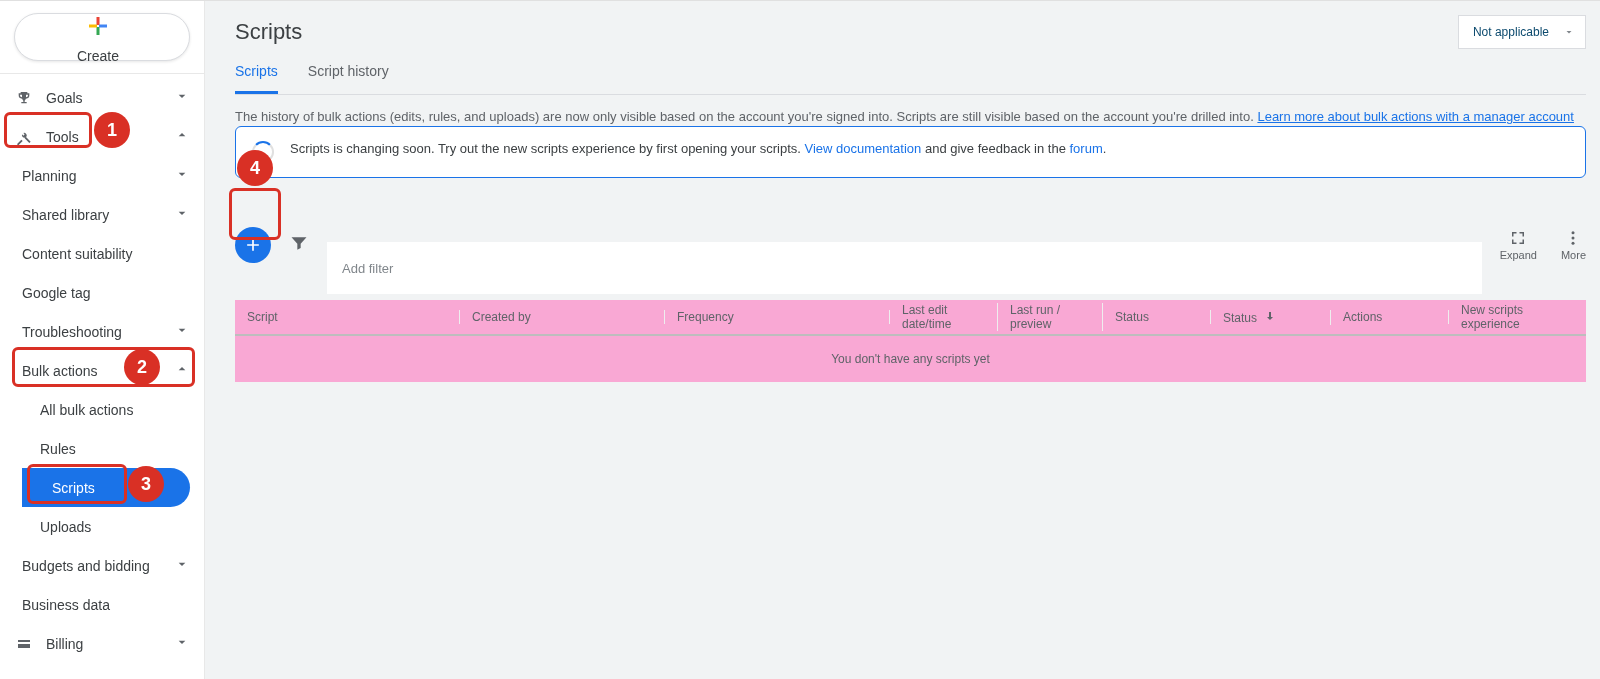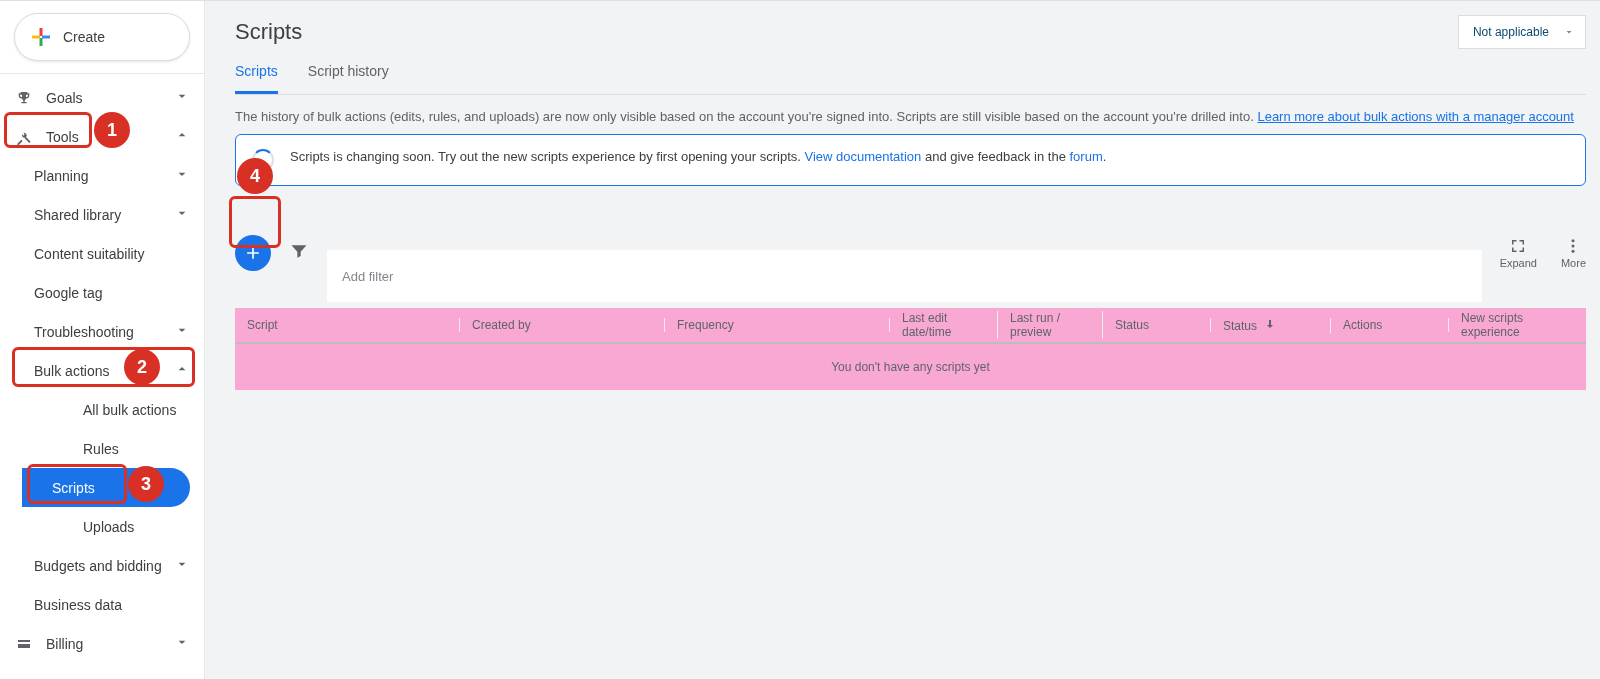--- a/index.html
+++ b/index.html
@@ -1,45 +1,45 @@
 <!DOCTYPE html>
 <html><head>
 <meta charset="utf-8">
 <style>
   * { box-sizing: border-box; font-family: Arial, "Helvetica Neue", sans-serif; }
   body { margin:0; background:#f1f3f4; color:#3c4043; }
   .app { display:flex; width:1600px; height:679px; border-top:1px solid #e0e0e0;}
   
   .sidebar { width:205px; background:#fff; border-right:1px solid #e8e8e8; display:flex; flex-direction:column; padding-top:12px;}
   .create-wrap { padding:0 14px 12px;}
-  .create-btn { display:flex; align-items:center; gap:10px; background:#fff; border:1px solid #dadce0; border-radius:24px; height:48px; padding:0 22px 0 14px; box-shadow:0 1px 3px rgba(0,0,0,.1); cursor:pointer;}
+  .create-btn { display:flex; align-items:center; gap:10px; background:#fff; border:1px solid #dadce0; border-radius:24px; height:48px; padding:0 22px 0 14px; box-shadow:0 1px 3px rgba(0,0,0,.1); cursor:pointer;flex-direction:column;}
   .create-btn span { font-size:14px; color:#3c4043; font-weight:500;}
   .plus-g { width:24px; height:24px; position:relative; }
   .plus-g svg { width:24px; height:24px; }
   .nav-divider { height:1px; background:#e8e8e8; margin:0 0 4px;}
   .nav-item { display:flex; align-items:center; height:39px; padding:0 14px; cursor:pointer; gap:12px; font-size:14px; color:#3c4043; }
   .nav-item .label { flex:1; }
   .nav-item .chev { color:#5f6368; }
-  .nav-item.sub { padding-left:34px; height:39px;}
-  .nav-item.subsub { padding-left:83px; height:39px;}
+  .nav-item.sub { padding-left:22px; height:39px;}
+  .nav-item.subsub { padding-left:40px; height:39px;}
   .nav-item.selected-pill-wrap { padding:0; height:39px;}
   .selected-pill { margin-left:22px; background:#1a73e8; color:#fff; border-radius:0 20px 20px 0; height:39px; display:flex; align-items:center; padding-left:30px; width:168px; font-weight:500; font-size:14px;}
   .nav-icon { width:20px; color:#5f6368; display:flex; justify-content:center;}
   
   .callout-box { position:absolute; border:3px solid #d93025; border-radius:6px; pointer-events:none;}
   .callout-circle { position:absolute; width:36px; height:36px; border-radius:50%; background:#d93025; color:#fff; display:flex; align-items:center; justify-content:center; font-weight:700; font-size:18px;}
   
   .main { flex:1; padding:18px 14px 0 30px; position:relative; }
   .page-title { font-size:22px; color:#3c4043; margin:0 0 18px; font-weight:400;}
   .top-right { position:absolute; right:14px; top:14px;}
   .dd-btn { background:#fff; border:1px solid #dadce0; height:34px; padding:0 10px 0 14px; display:flex; align-items:center; gap:14px; color:#0c4a6e; font-size:12px; cursor:pointer; }
   .tabs { display:flex; gap:30px; border-bottom:1px solid #dadce0; margin-bottom:14px; }
   .tab { padding:0 0 12px; font-size:14px; color:#5f6368; cursor:pointer; border-bottom:3px solid transparent;}
   .tab.active { color:#1a73e8; border-bottom-color:#1a73e8; font-weight:500;}
-  .info-text { font-size:13px; color:#5f6368; margin-bottom:10px; }
+  .info-text { font-size:13px; color:#5f6368; margin-bottom:2px; }
   .info-text a { color:#1a73e8; text-decoration:underline;}
   .banner { background:#fff; border:1px solid #1a73e8; border-radius:6px; padding:14px 16px; display:flex; gap:16px; font-size:13px; color:#3c4043; margin-bottom:18px;}
   .banner a { color:#1a73e8; text-decoration:none;}
   .spinner { width:22px; height:22px; border:2px solid #e0e0e0; border-top-color:#1a73e8; border-radius:50%; flex-shrink:0;}
   .toolbar { display:flex; align-items:center; gap:18px; margin-bottom:6px;}
   .fab { width:36px; height:36px; border-radius:50%; background:#1a73e8; color:#fff; display:flex; align-items:center; justify-content:center; cursor:pointer; font-size:22px; }
   .filter-ic { color:#5f6368; }
   .add-filter { flex:1; background:#fff; border:1px solid transparent; height:52px; display:flex; align-items:center; padding:0 14px; font-size:13px; color:#80868b; cursor:pointer;margin-top:46px;}
   .tool-right { display:flex; align-items:center; gap:24px;}
   .tool-icon-col { display:flex; flex-direction:column; align-items:center; color:#5f6368; font-size:11px; gap:2px; cursor:pointer;}

